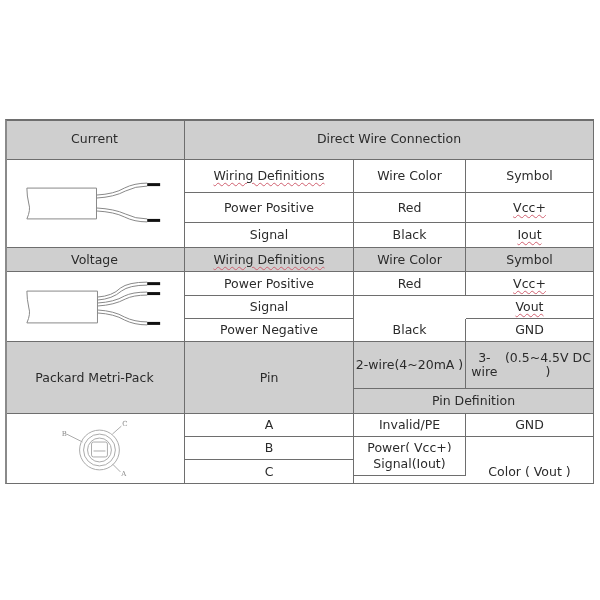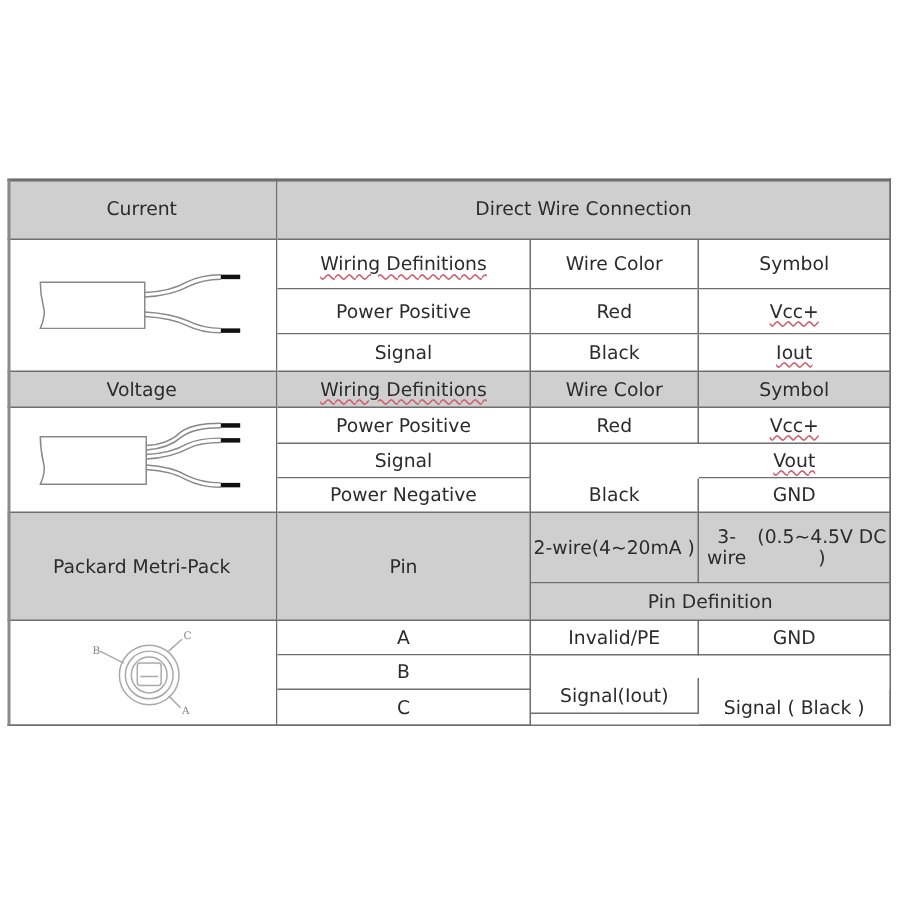--- a/index.html
+++ b/index.html
@@ -120,18 +120,19 @@
       <text x="118" y="12" font-size="7" fill="#888" font-family="DejaVu Serif, serif">C</text>
       <text x="117" y="62" font-size="7" fill="#888" font-family="DejaVu Serif, serif">A</text>
     </svg>
   </div>
 
   <div class="cell white" style="left:180px;top:295px;width:169px;height:23px;">A</div>
   <div class="cell white" style="left:349px;top:295px;width:112px;height:23px;text-align:center;">Invalid/PE</div>
   <div class="cell white" style="left:461px;top:295px;width:128px;height:23px;">GND</div>
 
   <div class="cell white" style="left:180px;top:318px;width:169px;height:23px;">B</div>
+  <div class="cell white" style="left:349px;top:318px;width:112px;height:23px;">Power( Vcc+)</div>
 
   <div class="cell white" style="left:180px;top:341px;width:169px;height:24px;">C</div>
   <div class="cell white" style="left:349px;top:333px;width:112px;height:24px;">Signal(Iout)</div>
-  <div class="cell white" style="left:461px;top:341px;width:128px;height:24px;">Signal ( Black )</div>
+  <div class="cell white" style="left:461px;top:341px;width:128px;height:24px;">Color ( Vout )</div>
 </div>
 <div class="frame"></div>
 
 </body></html>

